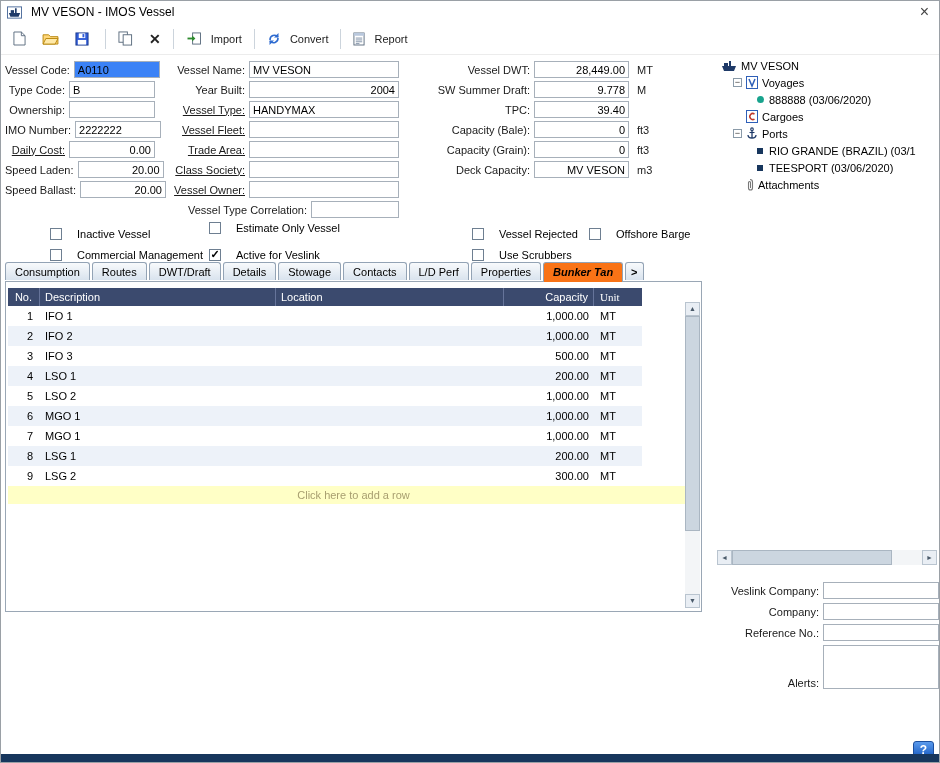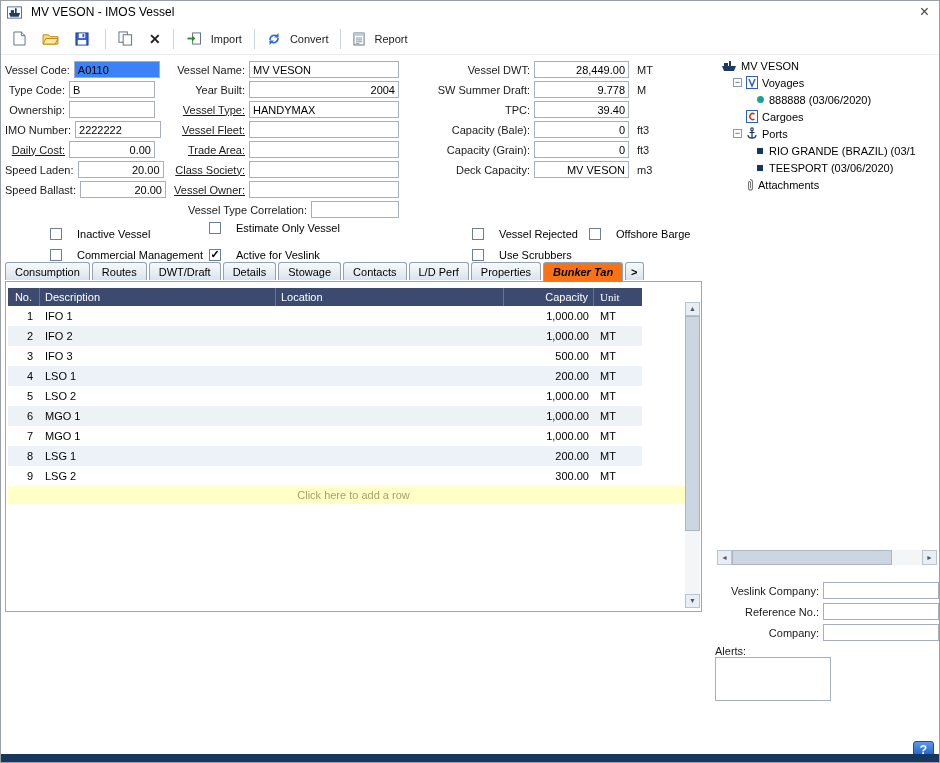--- a/index.html
+++ b/index.html
@@ -79,21 +79,21 @@
   
   .hsb{position:absolute;left:716px;top:549px;width:220px;height:15px;background:#f3f5f7;}
   .hsb .left{left:0;top:0;height:15px;}
   .hsb .right{right:0;top:0;height:15px;left:auto;}
   .hsb .sbtn{font-size:7px;line-height:13px;}
   .hthumb{position:absolute;left:15px;top:0;width:160px;height:15px;background:#ccd6e0;border:1px solid #aab6c2;}
   
   .side{position:absolute;left:714px;top:581px;width:224px;}
   .side .fr{margin-bottom:4px;}
   .side .fld{width:116px;}
-  .side .fr.tall{align-items:flex-start;height:44px;flex-direction:column;}
+  .side .fr.tall{align-items:flex-end;height:44px;}
   .alerts{width:116px;height:44px;border:1px solid #a7b0ba;background:#fff;resize:none;flex:none;}
   
   .help{position:absolute;top:740px;right:5px;width:21px;height:16px;background:linear-gradient(#5a9aec,#1d5fc4);
         color:#fff;font-weight:bold;text-align:center;line-height:16px;border-radius:3px;border:1px solid #1b4e9e;font-size:12px;}
   .bstrip{position:absolute;left:0;right:0;bottom:0;height:8px;background:#17365d;}
 </style>
 </head>
 <body>
 
 <div class="win">
@@ -471,25 +471,25 @@
     <div class="hthumb"></div>
     <div class="sbtn right">►</div>
   </div>
 
   <div class="side">
     <div class="fr">
         <span class="lbl">Veslink Company:</span>
         <input class="fld" value="" style="">
       </div>
     <div class="fr">
+        <span class="lbl">Company:</span>
+        <input class="fld" value="" style="">
+      </div>
+    <div class="fr">
         <span class="lbl">Reference No.:</span>
-        <input class="fld" value="" style="">
-      </div>
-    <div class="fr">
-        <span class="lbl">Company:</span>
         <input class="fld" value="" style="">
       </div>
     <div class="fr tall">
         <span class="lbl">Alerts:</span>
         <textarea class="alerts" style=""></textarea>
       </div>
   </div>
 
   <div class="help">?</div>
   <div class="bstrip"></div>

